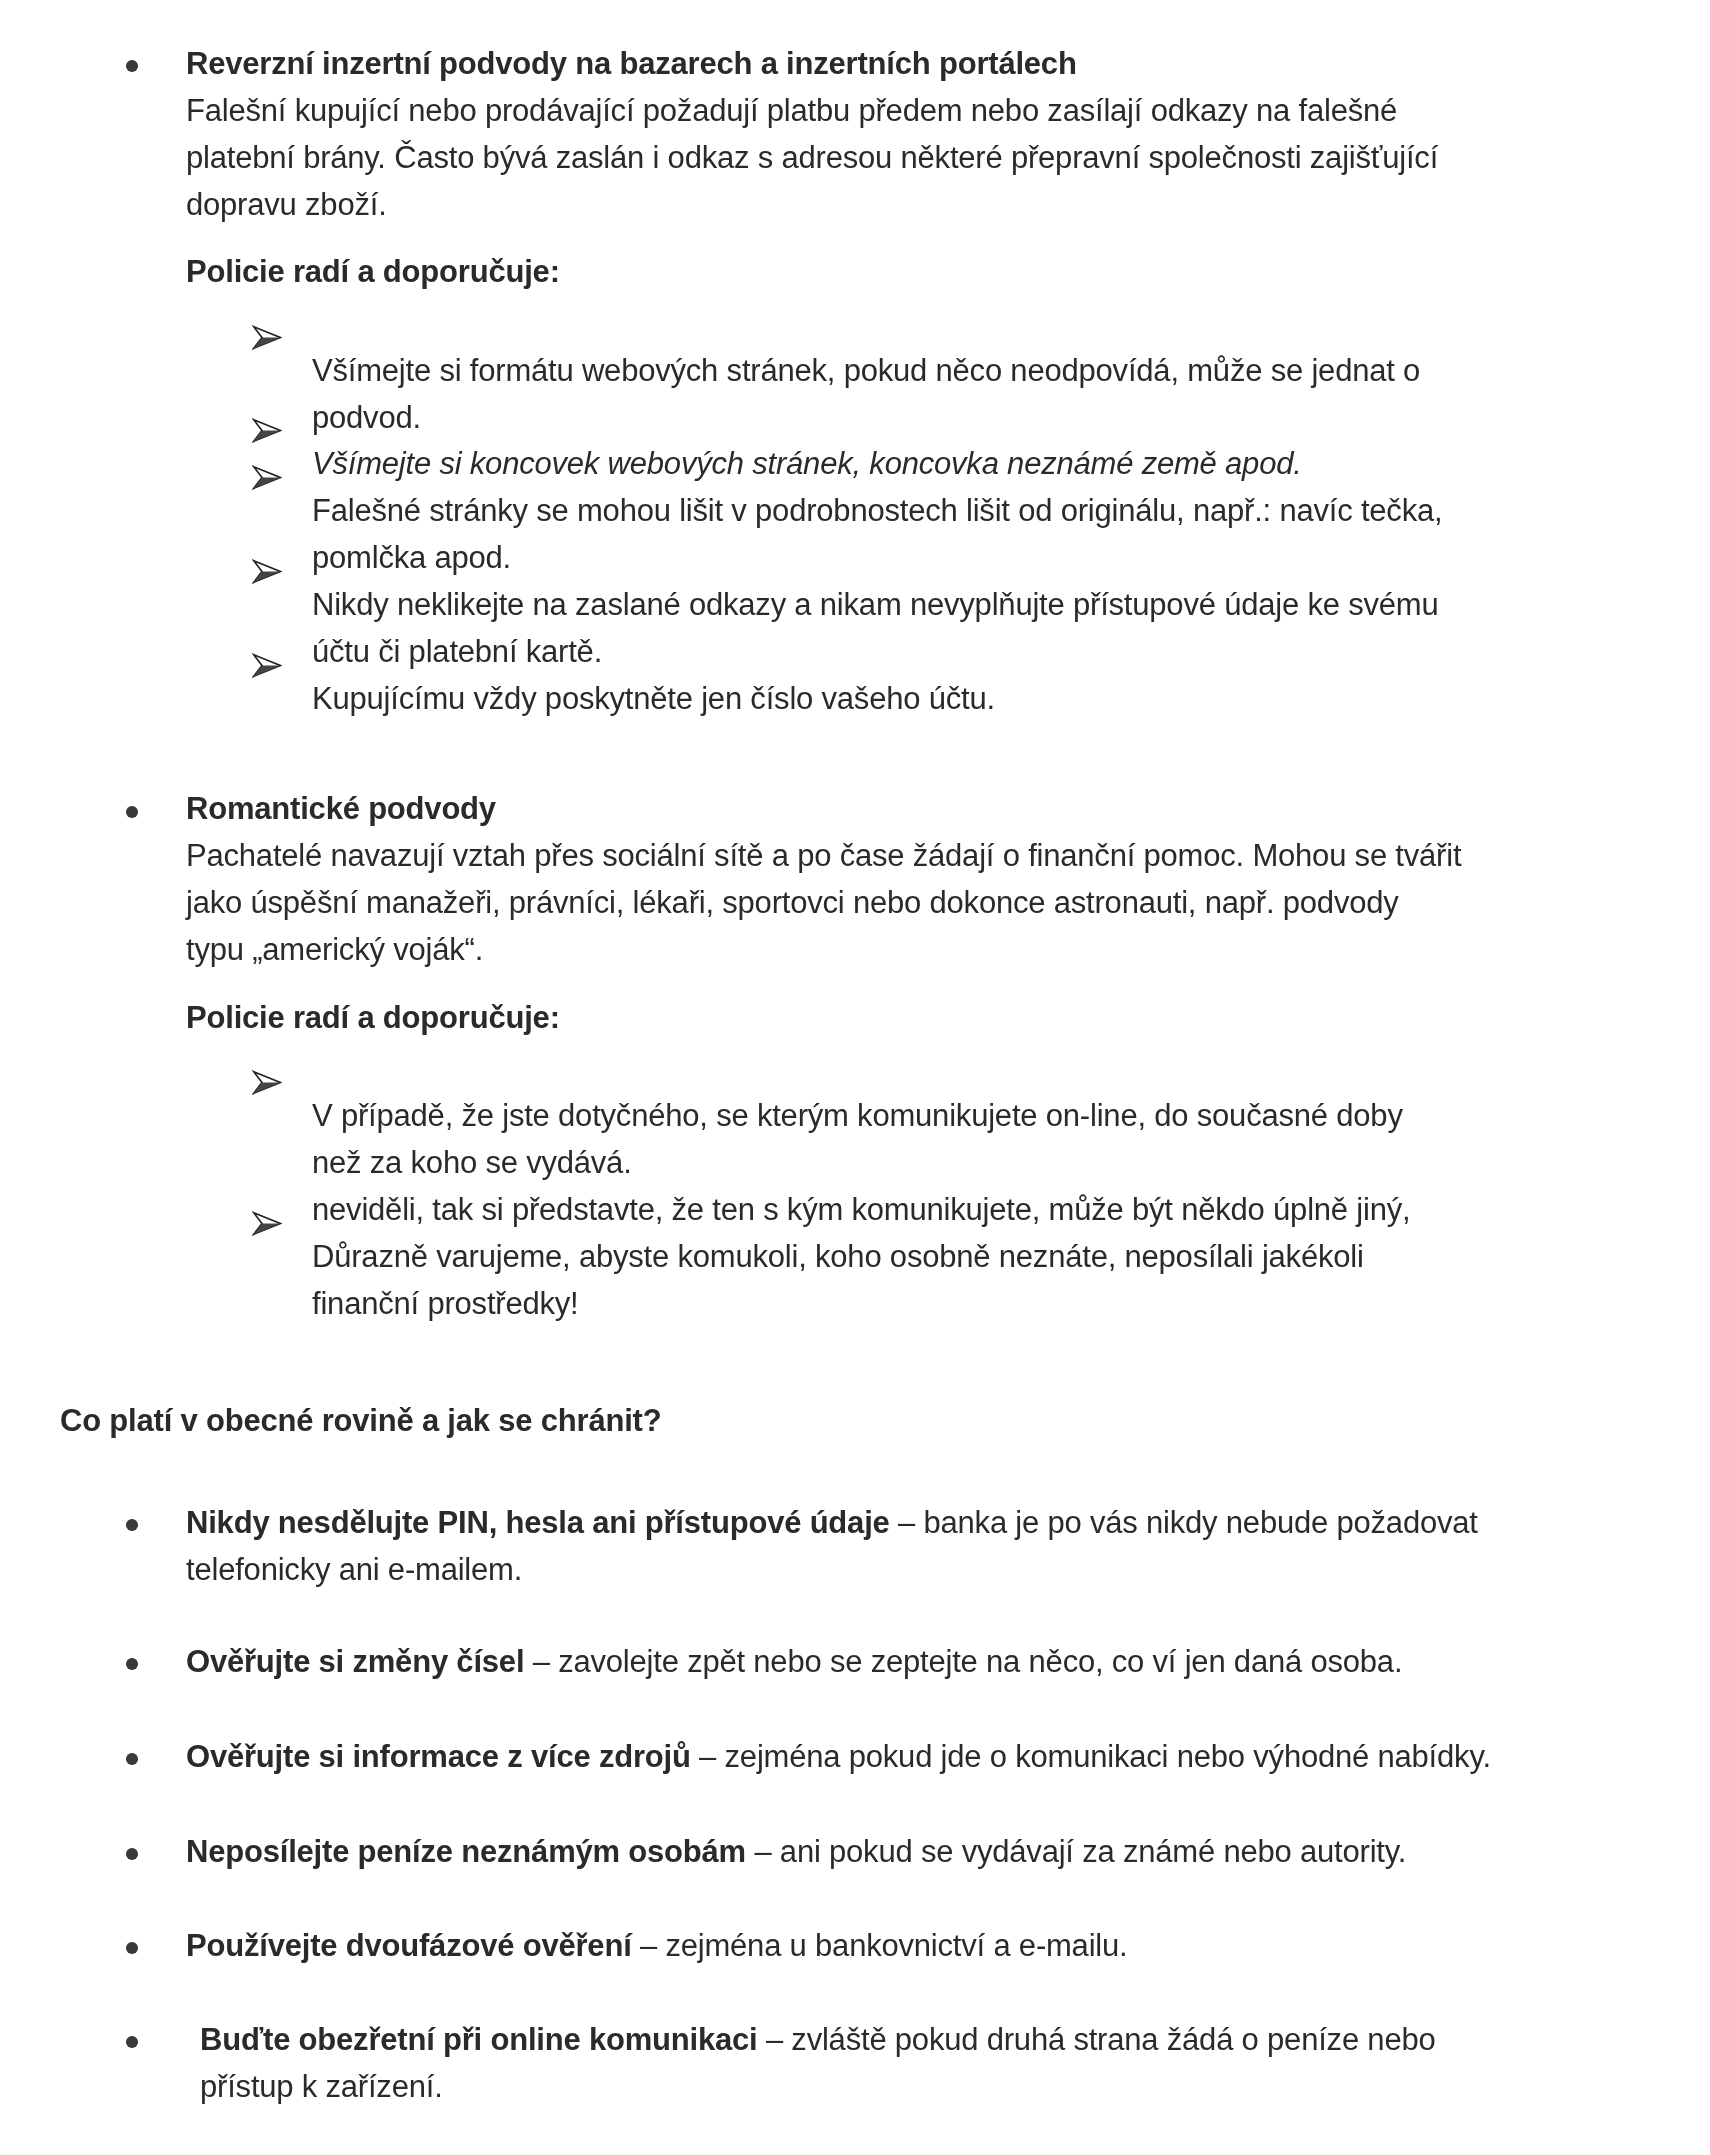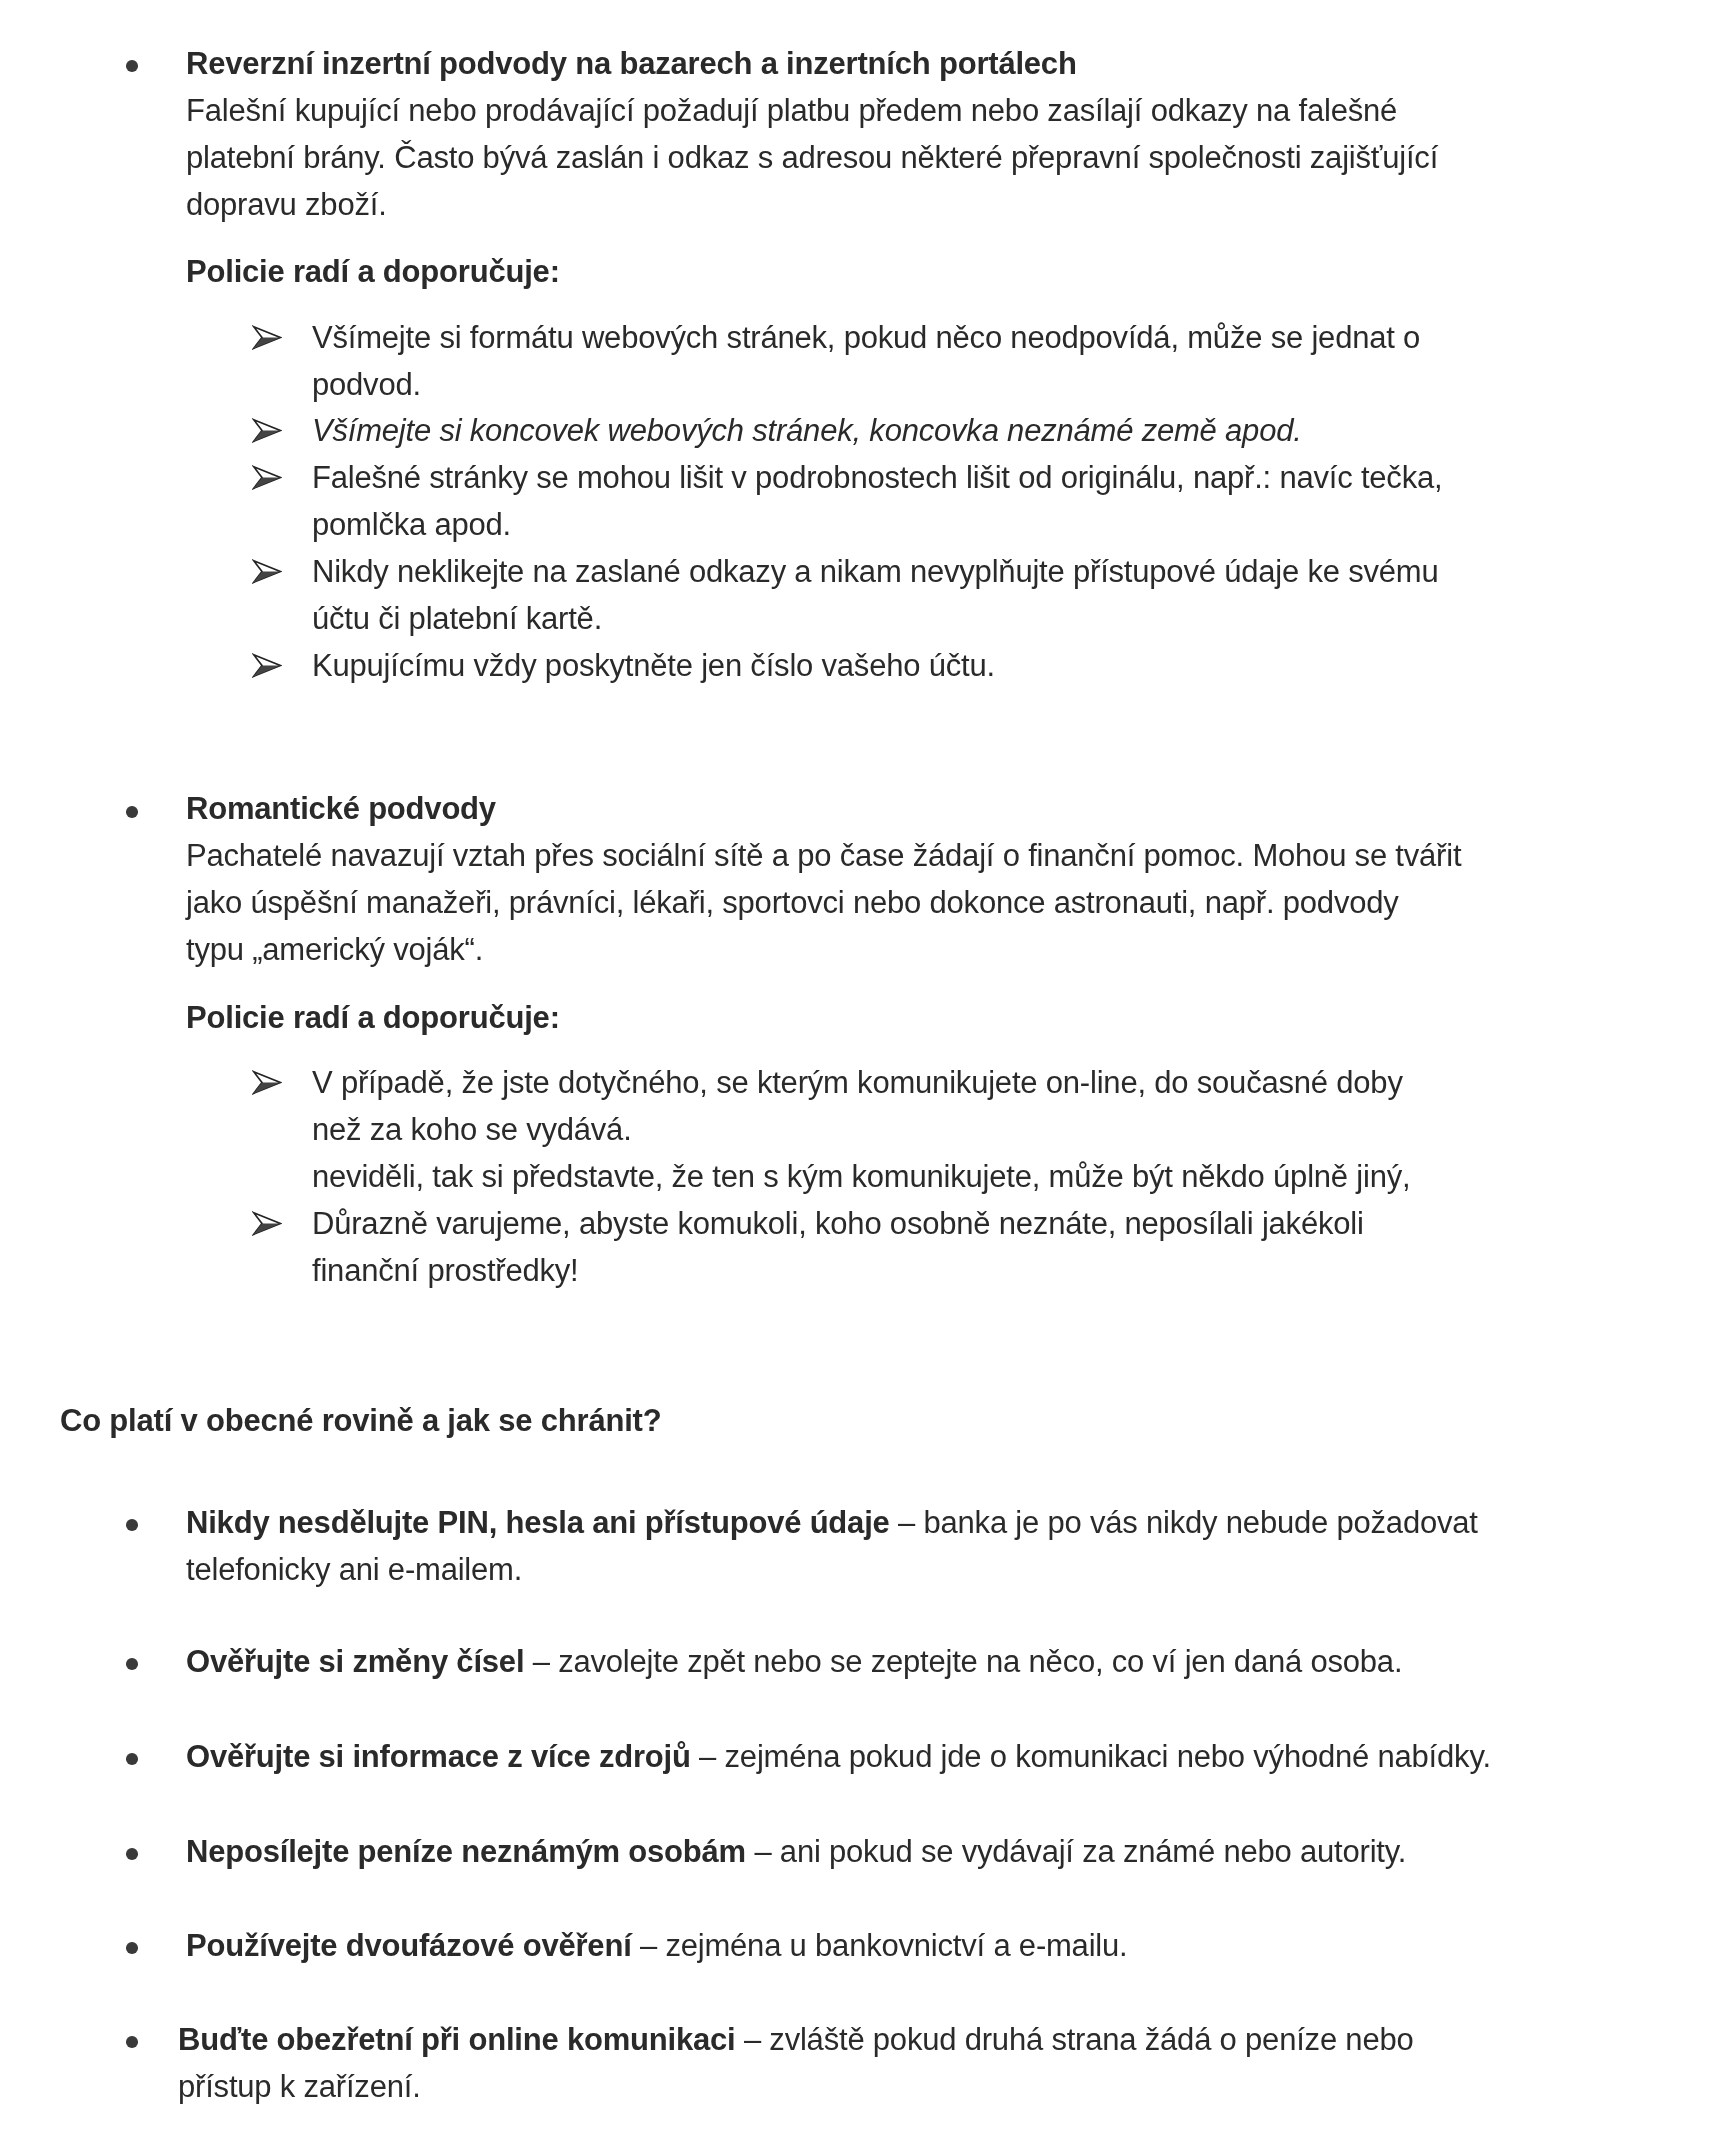--- a/index.html
+++ b/index.html
@@ -10,21 +10,21 @@
     }
     .page { position: absolute; left: 0; top: 0; width: 1710px; height: 1932px; }
     .txt { font-size: 31px; line-height: 47px; letter-spacing: -0.2px; }
     .bold { font-weight: bold; }
     .bullet {
       position: absolute; width: 11.7px; height: 11.7px; border-radius: 50%;
       background: #3a3a3a;
     }
     .block { position: absolute; }
     .arrow { position: absolute; width: 30px; height: 25px; }
-    .sub-item { position: absolute; }
+    .sub-item { position: absolute; margin-top: 33px; }
   </style>
 </head>
 <body>
 
 <div class="page">
 
   <div class="bullet" style="left:126px; top:60px;"></div>
   <div class="block txt" style="left:186px; top:40px;">
     <div class="bold">Reverzní inzertní podvody na bazarech a inzertních portálech</div>
     <div>Falešní kupující nebo prodávající požadují platbu předem nebo zasílají odkazy na falešné</div>
@@ -126,19 +126,19 @@
   <div class="block txt" style="left:186px; top:1828px;">
     <div><span class="bold">Neposílejte peníze neznámým osobám</span><span> – ani pokud se vydávají za známé nebo autority.</span></div>
   </div>
 
   <div class="bullet" style="left:126px; top:1942px;"></div>
   <div class="block txt" style="left:186px; top:1922px;">
     <div><span class="bold">Používejte dvoufázové ověření</span><span> – zejména u bankovnictví a e-mailu.</span></div>
   </div>
 
   <div class="bullet" style="left:126px; top:2036px;"></div>
-  <div class="block txt" style="left:178px; top:2016px;">
+  <div class="block txt" style="left:200px; top:2016px;">
     <div><span class="bold">Buďte obezřetní při online komunikaci</span><span> – zvláště pokud druhá strana žádá o peníze nebo</span></div>
     <div>přístup k zařízení.</div>
   </div>
 
 </div>
 
 
 </body></html>

